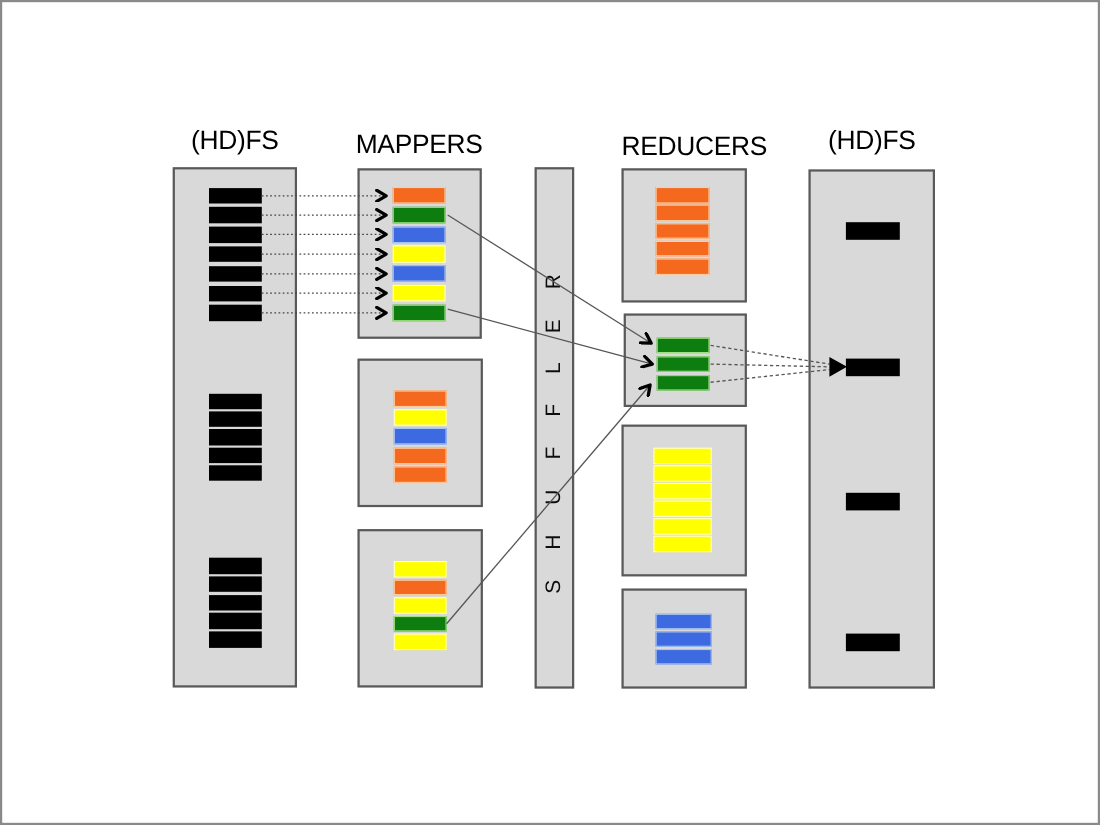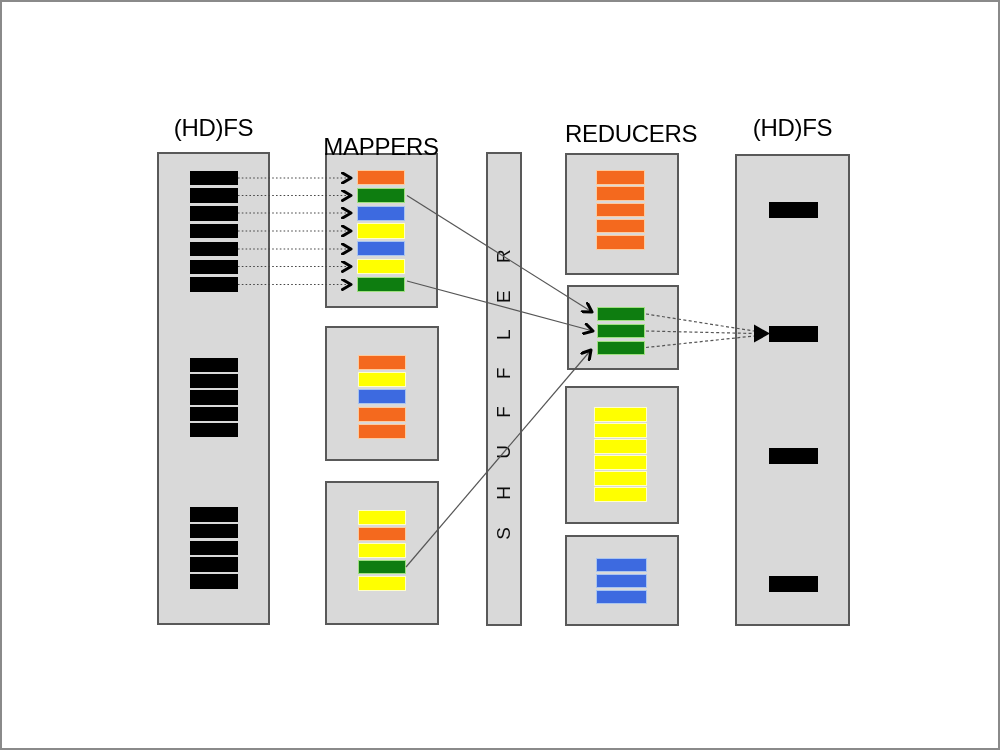--- a/index.html
+++ b/index.html
@@ -28,21 +28,21 @@
   .ln{fill:none;stroke:#565656;stroke-width:1.2;}
   .ln.dotted{stroke:#474747;stroke-width:1.1;stroke-dasharray:1.6 2.2;}
   .ln.dashed{stroke-dasharray:3 2.4;}
 </style>
 </head>
 <body>
 
 <div class="canvas">
 
   <div class="col-label" style="left: 155px; top: 112px; width: 113px;">(HD)FS</div>
-  <div class="col-label" style="left: 321px; top: 131px; width: 116px;">MAPPERS</div>
+  <div class="col-label" style="left: 321px; top: 116px; width: 116px;">MAPPERS</div>
   <div class="col-label" style="left: 563px; top: 118px; width: 116px;">REDUCERS</div>
   <div class="col-label" style="left: 733px; top: 112px; width: 115px;">(HD)FS</div>
 
   <div>
       <div class="gray-box" style="left: 155px; top: 150px; width: 113px; height: 473px; background: rgb(217, 217, 217); border-color: rgb(89, 89, 89);"></div>
       <div class="bar" style="left: 188px; top: 168.5px; width: 48px; height: 14.5px; background: rgb(0, 0, 0); border: 1px solid rgba(0, 0, 0, 0);"></div>
       <div class="bar" style="left: 188px; top: 186.3px; width: 48px; height: 14.5px; background: rgb(0, 0, 0); border: 1px solid rgba(0, 0, 0, 0);"></div>
       <div class="bar" style="left: 188px; top: 204.1px; width: 48px; height: 14.5px; background: rgb(0, 0, 0); border: 1px solid rgba(0, 0, 0, 0);"></div>
       <div class="bar" style="left: 188px; top: 221.9px; width: 48px; height: 14.5px; background: rgb(0, 0, 0); border: 1px solid rgba(0, 0, 0, 0);"></div>
       <div class="bar" style="left: 188px; top: 239.7px; width: 48px; height: 14.5px; background: rgb(0, 0, 0); border: 1px solid rgba(0, 0, 0, 0);"></div>

